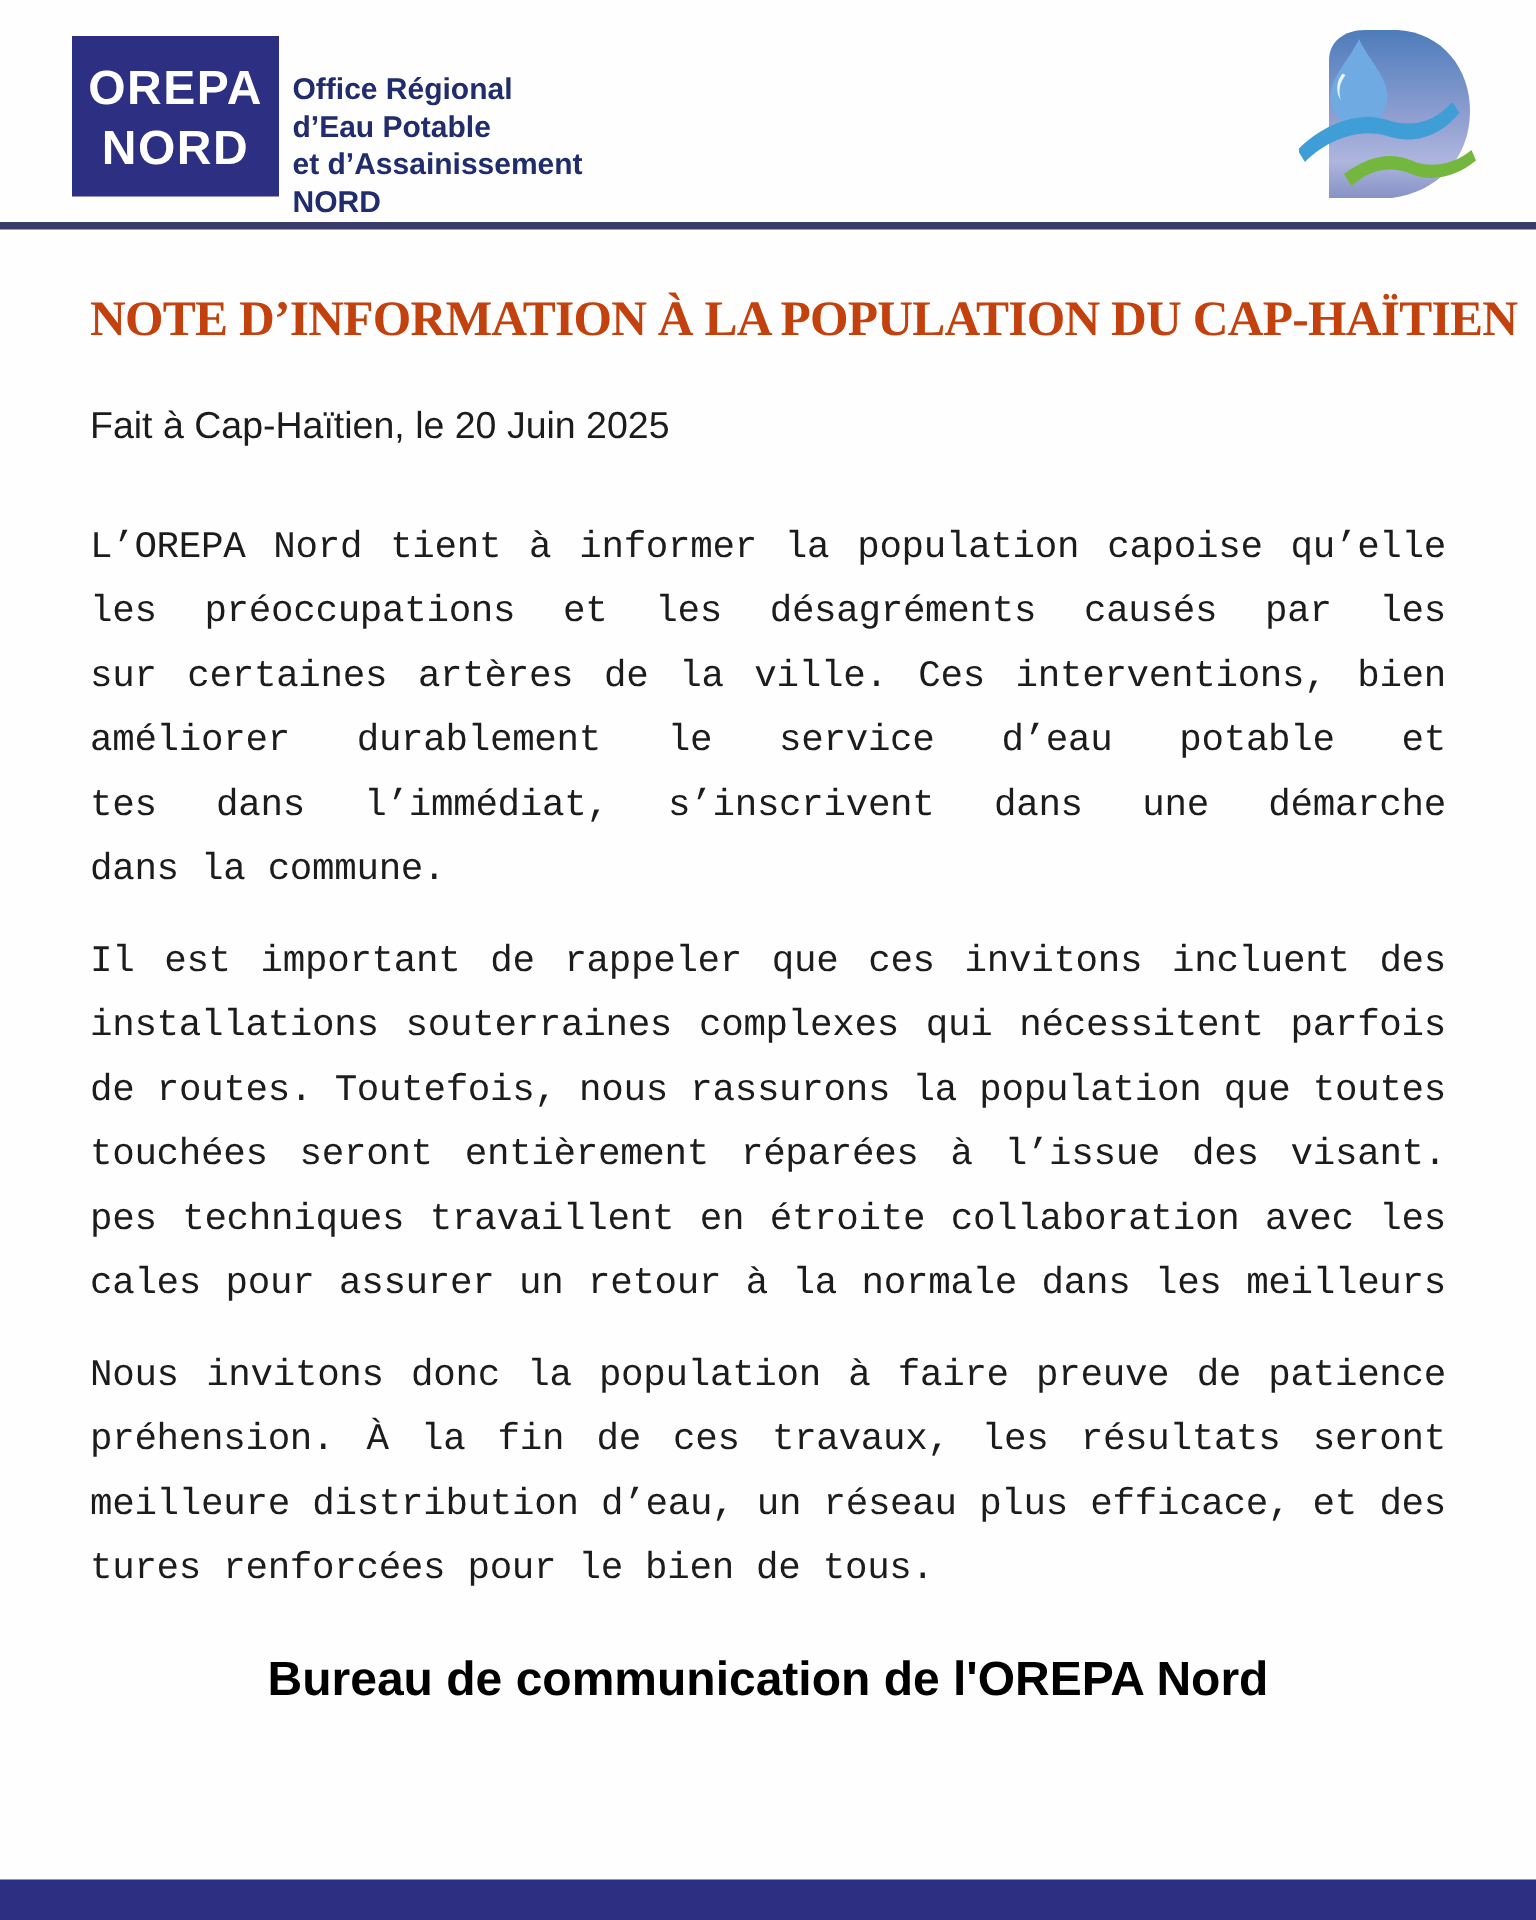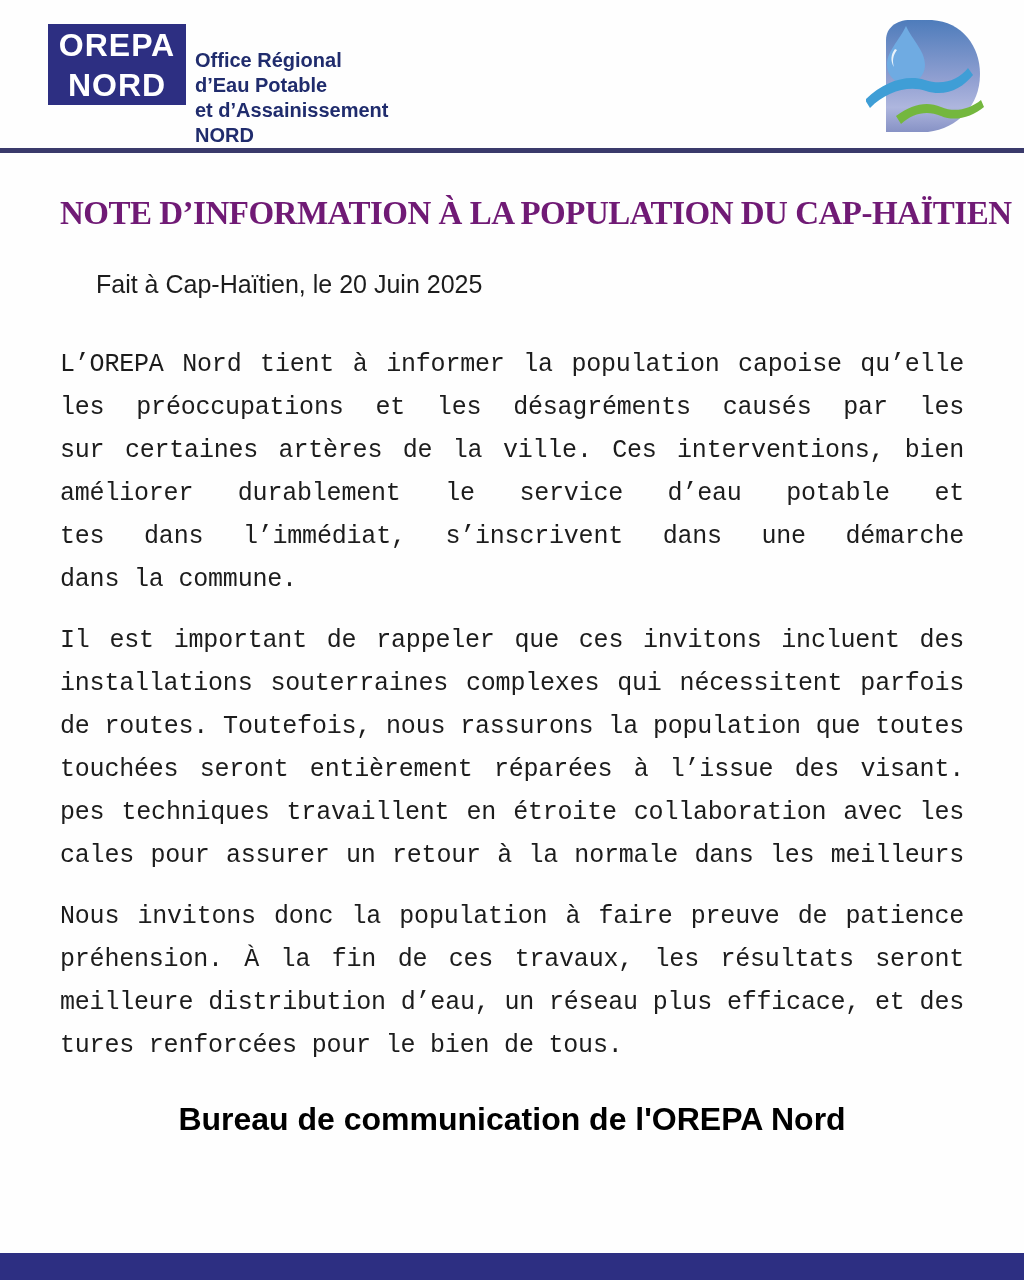--- a/index.html
+++ b/index.html
@@ -16,42 +16,42 @@
     width:1024px;height:1280px;
     background:#fefefe;
     font-family:"Liberation Sans",sans-serif;
     overflow:hidden;
     margin:0 auto;
   }
   
   .header{position:relative;height:148px;}
   .orepa-group{position:absolute;left:48px;top:24px;display:flex;gap:9px;}
   .orepa-box{
-    width:138px;height:81px;background:var(--navy);
+    width:138px;height:107px;background:var(--navy);
     color:#ffffff;display:flex;flex-direction:column;justify-content:center;align-items:center;
     font-weight:bold;font-size:32px;line-height:40px;letter-spacing:1px;
   }
   .orepa-caption{padding-top:24px;font-weight:bold;font-size:20px;line-height:25px;color:var(--orepa-caption);}
   .dinepa-group{position:absolute;right:36px;top:14px;display:flex;gap:8px;}
   .dinepa-emblem{width:122px;height:124px;flex:none;}
   .dinepa-text{padding-top:10px;width:162px;}
   .dinepa-republic{font-size:10.5px;font-weight:bold;letter-spacing:2.2px;color:var(--dinepa-navy);white-space:nowrap;}
   .dinepa-acronym{font-size:37px;font-weight:bold;letter-spacing:.5px;line-height:42px;color:var(--dinepa-navy);}
   .dinepa-rule{height:2px;background:#4A74AA;margin:3px 0 6px;}
   .dinepa-rule.bottom{margin-top:8px;}
   .dinepa-caption{font-size:16px;line-height:21px;color:var(--dinepa-navy);}
   .divider{height:5px;background:var(--divider);}
   
   .main{padding:42px 60px 0;}
   .doc-title{
     font-family:"Liberation Serif",serif;
     font-size:33px;font-weight:bold;letter-spacing:-0.5px;
-    color:#701a75;text-align:center;white-space:nowrap;
+    color:#c2410c;text-align:center;white-space:nowrap;
   }
-  .dateline{margin-top:38px;font-size:25px;color:var(--body-text);margin-left:36px;}
+  .dateline{margin-top:38px;font-size:25px;color:var(--body-text);}
   .para{margin-top:18px;font-family:Liberation Mono, monospace;}
   .para.first{margin-top:44px;}
   .line{
     font-size:25px;line-height:43px;height:43px;overflow:hidden;
     letter-spacing:-0.2px;color:var(--body-text);
     text-align:justify;text-align-last:justify;
   }
   .line.last{text-align-last:left;}
   .sig-footer{
     margin-top:34px;text-align:center;

